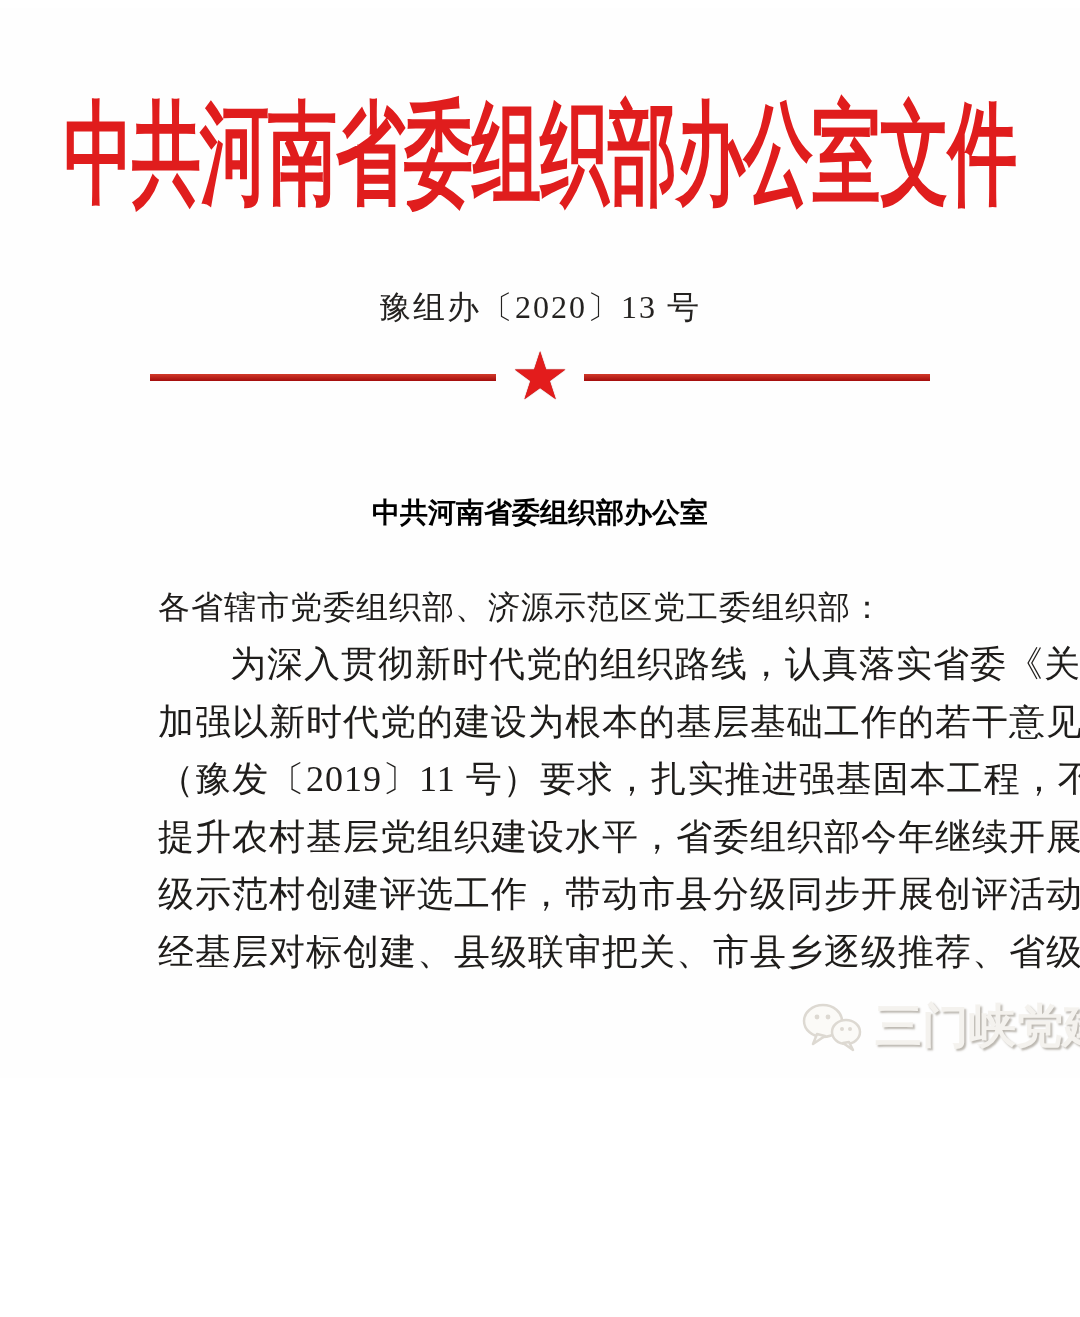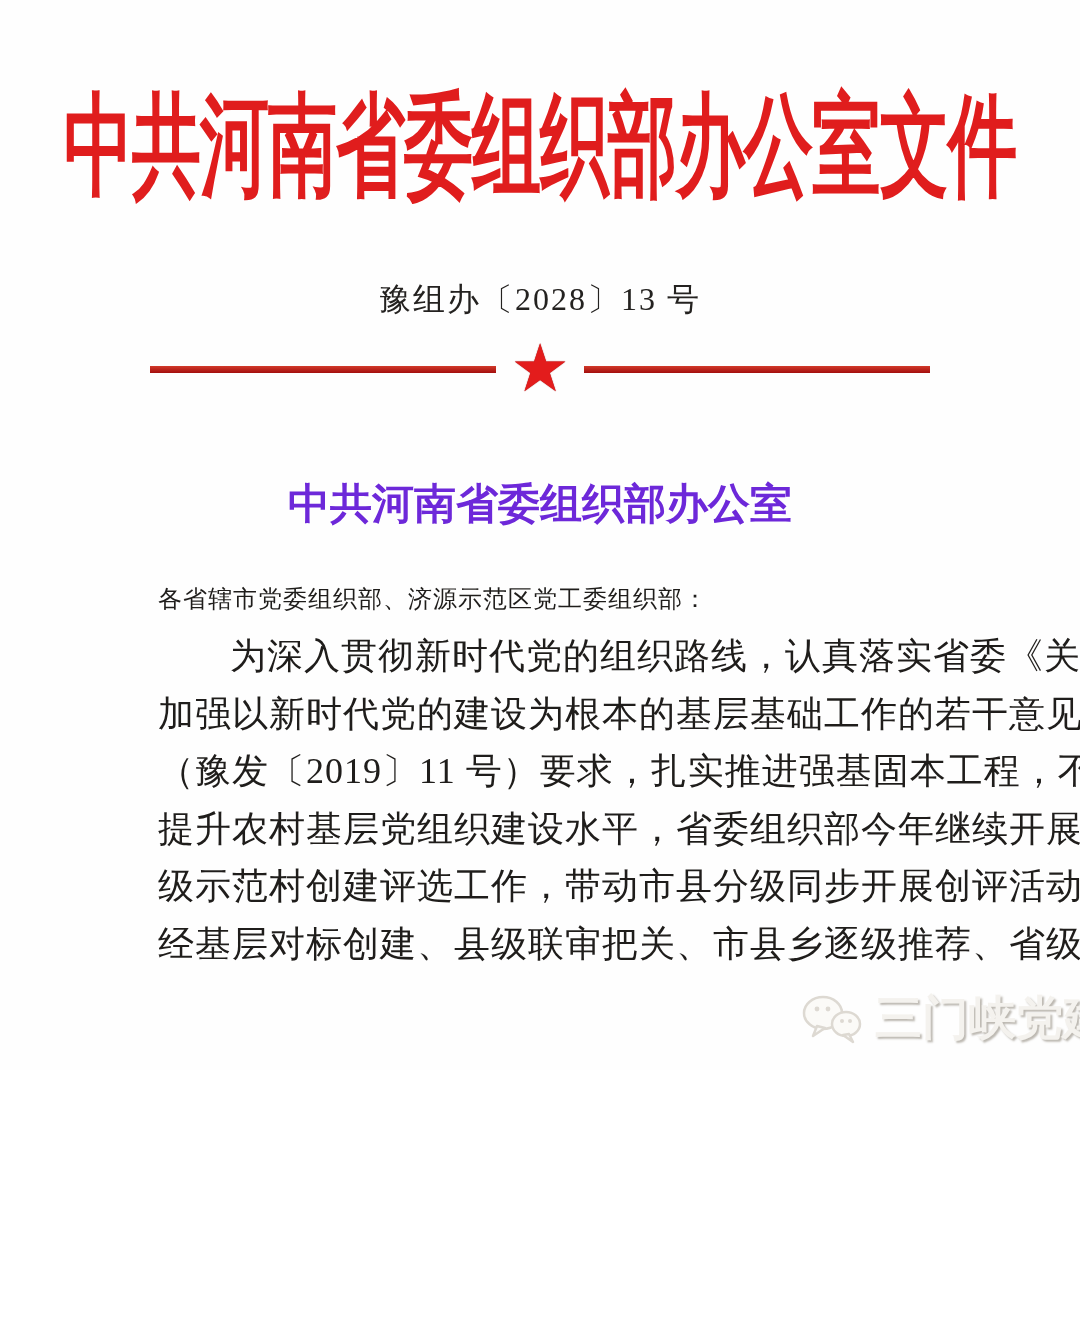--- a/index.html
+++ b/index.html
@@ -1,21 +1,21 @@
 <!DOCTYPE html>
 <html><head>
 <meta charset="utf-8">
 <style>
   * { margin: 0; padding: 0; box-sizing: border-box; }
   html, body { background: #ffffff; }
   .page {
     position: relative;
     width: 1080px;
     height: 1070px;
-    margin: 0 auto;
+    margin: 8px auto;
     background: #fefefe;
     overflow: hidden;
     font-family: "Liberation Serif", serif;
     color: #1f1d1b;
   }
   
   .letterhead {
     margin-top: 68px;
     height: 158px;
     display: flex;
@@ -57,30 +57,30 @@
     font-size: 66px;
     line-height: 0;
     margin: 0 14px;
     text-shadow: 0 0 1px #8d0f0f;
   }
   
   .doc-title {
     margin-top: 72px;
     text-align: center;
     font-weight: bold;
-    font-size: 42px;
+    font-size: 28px;
     line-height: 65px;
-    color: #6d28d9;
+    color: #000000;
   }
   .doc-title .t3 { word-spacing: 18px; letter-spacing: 4px; }
   
   .salutation {
     margin-top: 34px;
     padding: 0 95px 0 158px;
-    font-size: 24px;
+    font-size: 32px;
     line-height: 57px;
     letter-spacing: 1px;
   }
   .body-text {
     padding: 0 95px 0 158px;
     font-size: 36px;
     line-height: 57.5px;
     letter-spacing: 1px;
   }
   .body-text .line {
@@ -120,21 +120,21 @@
 </style>
 </head>
 <body>
 
 <div class="page">
 
   <div class="letterhead">
     <span class="lh-text">中共河南省委组织部办公室文件</span>
   </div>
 
-  <div class="doc-number">豫组办〔2028〕13 号</div>
+  <div class="doc-number">豫组办〔2020〕13 号</div>
 
   <div class="divider">
     <div class="rule"></div>
     <span class="star">★</span>
     <div class="rule"></div>
   </div>
 
   <div class="doc-title">
     <div class="t1">中共河南省委组织部办公室</div>
   </div>

